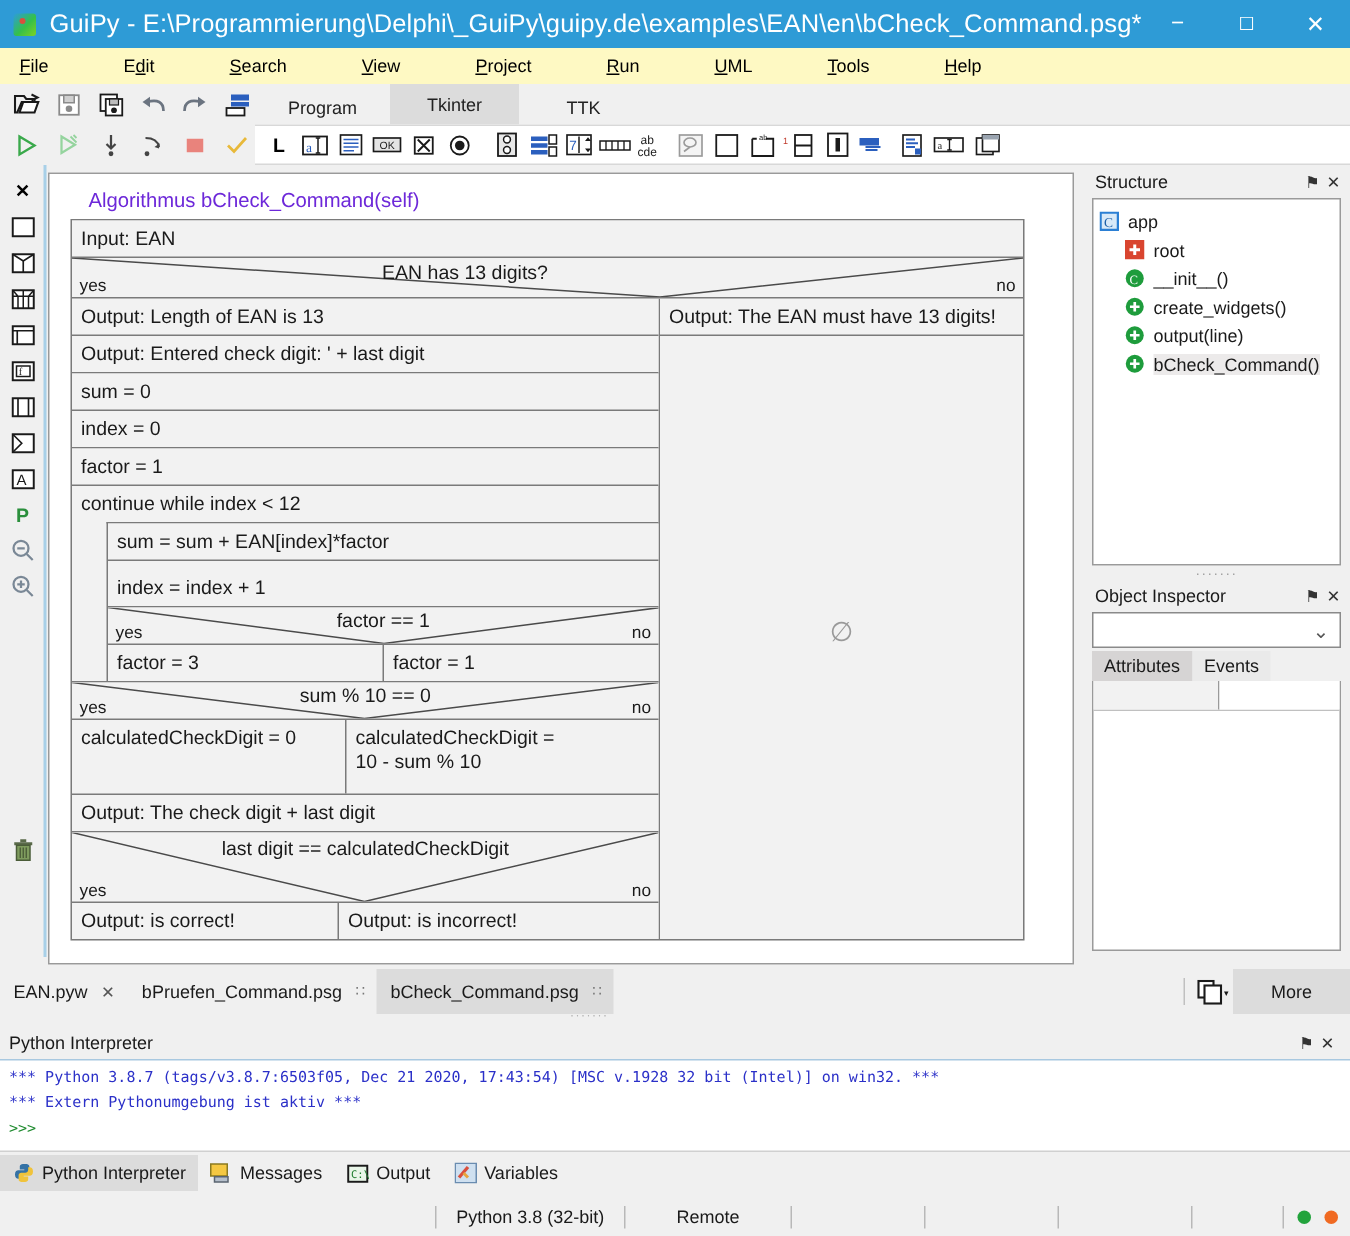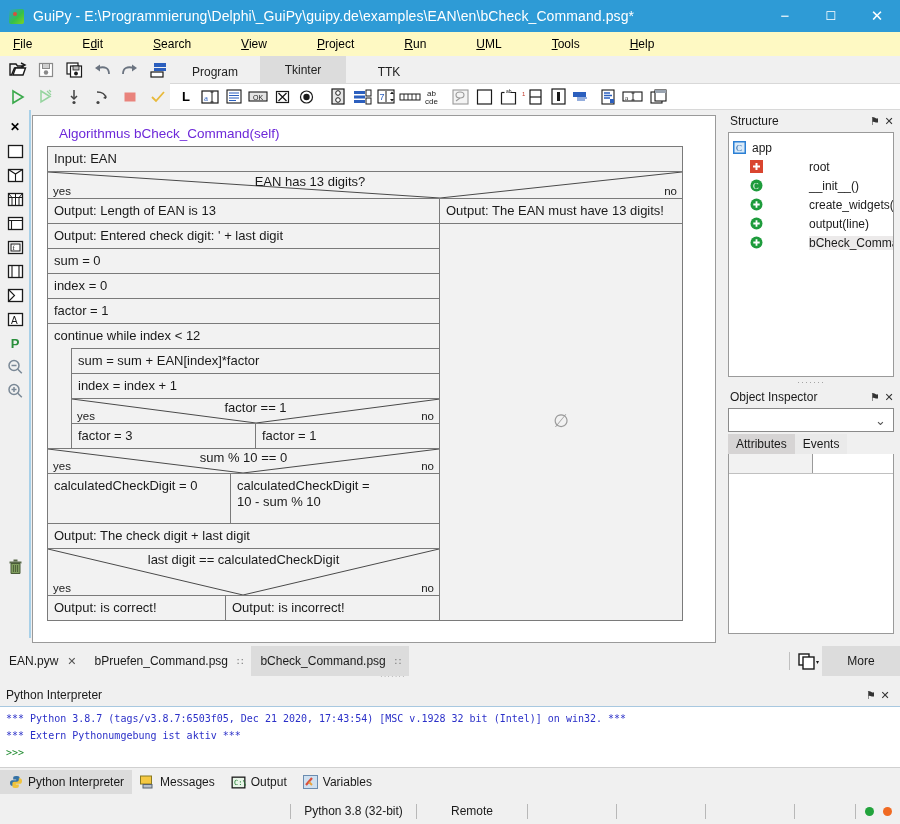--- a/index.html
+++ b/index.html
@@ -14,21 +14,21 @@
   #titlebar{
     height:32px; background:#2e9bd6; display:flex; align-items:center;
     color:#fff; position:relative;
   }
   #app-logo{
     width:15px;height:15px;margin-left:9px;margin-right:9px;border-radius:2px;
     background:linear-gradient(135deg,#2d9cdb 0%,#35c04a 55%,#7ed321 100%);
     position:relative;flex:none;
   }
   #app-logo::after{content:"";position:absolute;left:4px;top:3px;width:4px;height:4px;border-radius:50%;background:#d94f3d;}
-  #title-text{font-size:14px;letter-spacing:.1px;white-space:nowrap;}
+  #title-text{font-size:17px;letter-spacing:.1px;white-space:nowrap;}
   .wbtn{width:46px;height:32px;display:flex;align-items:center;justify-content:center;font-size:13px;color:#fff;}
   #winbtns{position:absolute;right:0;top:0;display:flex;}
   .wmin{font-size:15px;line-height:6px;}
   .wmax{font-size:12px;}
   .wclose{font-size:15px;}
 
   
   #menubar{height:24px;background:#fef9c3;display:flex;align-items:center;padding-left:6px;gap:36px;}
   .menu-item{padding:3px 7px;font-size:12px;color:#000;}
   .menu-item u{text-decoration:underline;}
@@ -81,21 +81,21 @@
   
   #rightdock{position:absolute;left:722px;top:110px;width:178px;height:535px;background:#f0f0f0;}
   .dockhdr{height:22px;display:flex;align-items:center;padding:0 4px 0 8px;font-size:12px;color:#1a1a1a;}
   .dockhdr .sp{flex:1;}
   .dockic{width:14px;height:16px;display:flex;align-items:center;justify-content:center;font-size:11px;color:#333;}
   .dockbody{background:#fff;border:1px solid #9a9a9a;margin:0 6px;}
   #structure-body{height:245px;padding:5px 4px;overflow:hidden;}
   .tnode{display:flex;align-items:center;height:19px;font-size:12px;color:#1a1a1a;}
   .tnode .ti{width:13px;height:13px;margin-right:6px;flex:none;display:flex;align-items:center;justify-content:center;}
   .tnode.sel .lbl{background:#eceaea;}
-  .indent1{padding-left:17px;gap:40px;}
+  .indent1{padding-left:17px;}
   #grip{height:9px;display:flex;align-items:center;justify-content:center;color:#9a9a9a;font-size:9px;letter-spacing:1px;}
   #oi-combo{margin:0 6px;height:24px;background:#fff;border:1px solid #8a8a8a;display:flex;align-items:center;}
   #oi-combo .sp{flex:1;}
   #oi-tabs{margin:0 6px;height:22px;display:flex;align-items:flex-end;}
   .oitab{height:20px;padding:0 8px;display:flex;align-items:center;font-size:12px;color:#1a1a1a;background:#eaeaea;}
   .oitab.active{background:#d6d4d4;}
   #oi-grid{margin:0 6px;border:1px solid #9a9a9a;border-top:none;background:#fff;height:180px;}
   #oi-grid-hdr{height:20px;display:flex;border-bottom:1px solid #c0c0c0;}
   #oi-grid-hdr .c1{width:84px;background:#f2f2f2;border-right:1px solid #9a9a9a;}
   #oi-grid-hdr .c2{flex:1;background:#fff;}
@@ -503,21 +503,21 @@
               <div class="cell" style="width:100%;">factor = 1</div>
             </div>
 
             <div style="border-bottom:1px solid #7a7a7a;">
               <div class="cell" style="width:100%;">continue while index &lt; 12</div>
               <div style="margin-left:23px;border-left:1px solid #7a7a7a;border-top:1px solid #7a7a7a;">
                 <div class="row">
                   <div class="cell" style="width:100%;">sum = sum + EAN[index]*factor</div>
                 </div>
                 <div class="row">
-                  <div class="cell" style="width:100%;">index = index + 1</div>
+                  <div class="cell" style="width:100%;margin-top:6px;">index = index + 1</div>
                 </div>
                 <div class="dec" style="height:25px;">
                   <svg width="368" height="25" viewBox="0 0 368 25">
                       <path d="M0 0 L184 24 L368 0" fill="none" stroke="#4a4a4a" stroke-width="1"></path>
                     </svg>
                   <div class="cond" style="top:1px;">factor == 1</div>
                   <div class="yes">yes</div>
                   <div class="no">no</div>
                 </div>
                 <div class="row split" style="border-bottom:none;">

